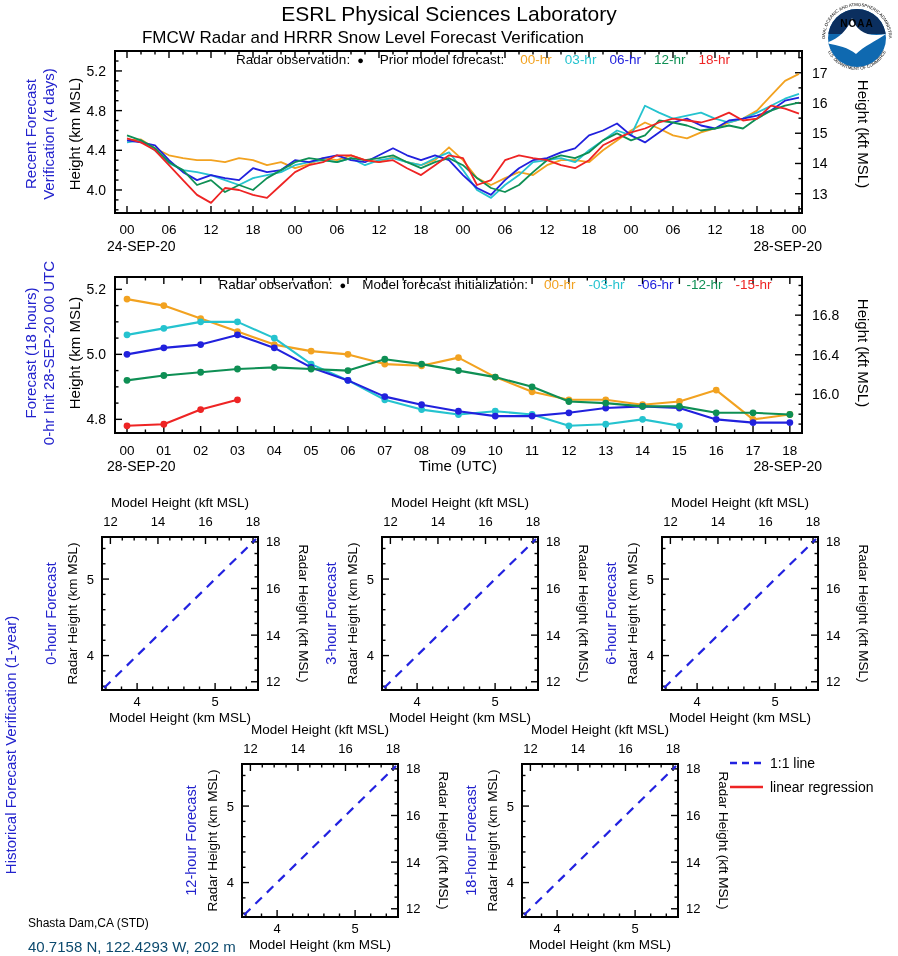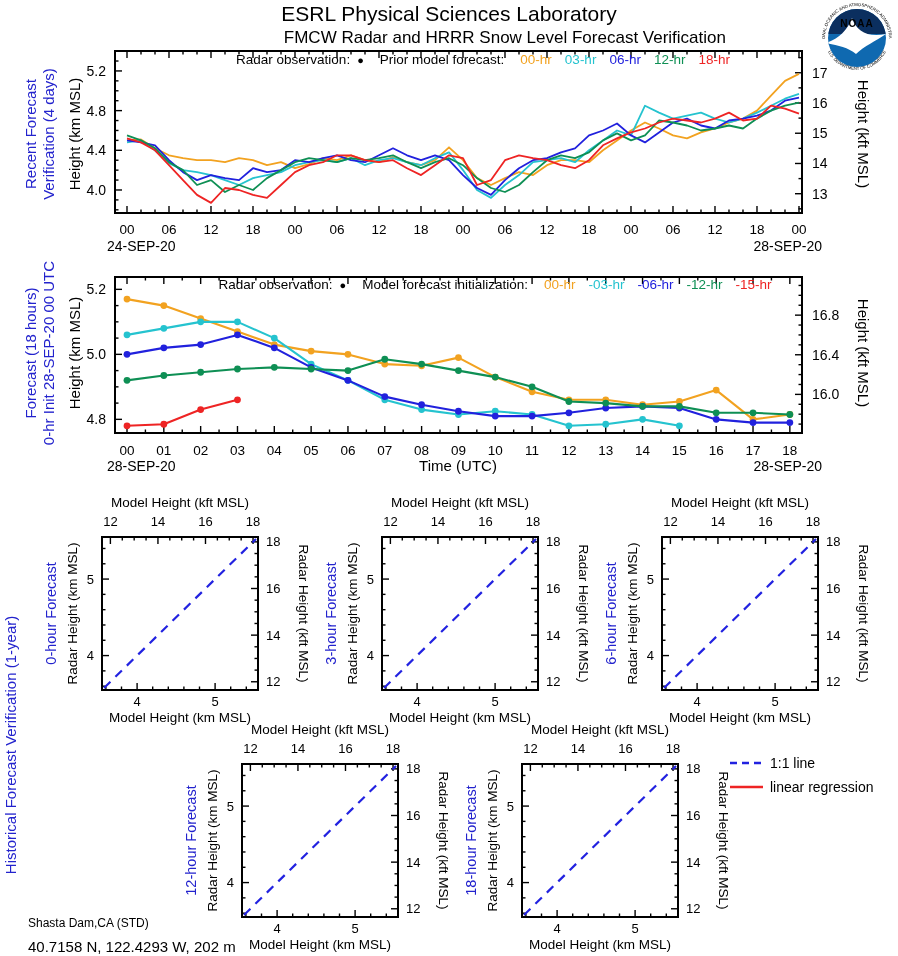--- a/index.html
+++ b/index.html
@@ -1,20 +1,20 @@
 <!DOCTYPE html>
 <html><head>
 <meta charset="utf-8">
 <style>
   html,body{margin:0;padding:0;background:#fff;}
   body{width:898px;height:956px;position:relative;overflow:hidden;font-family:"Liberation Sans",sans-serif;}
   .page-title{position:absolute;top:2px;left:0;width:898px;text-align:center;font-size:21px;color:#000;}
-  .page-subtitle{position:absolute;top:28px;left:0;width:726px;text-align:right;font-size:17px;color:#000;}
+  .page-subtitle{position:absolute;top:28px;left:0;width:726px;text-align:center;font-size:17px;color:#000;}
   .station-name{position:absolute;left:28px;top:916px;font-size:12px;color:#000;}
-  .station-coords{position:absolute;left:28px;top:938px;font-size:15px;color:#000000;}
+  .station-coords{position:absolute;left:28px;top:938px;font-size:15px;color:#0c4a6e;}
   #plots{position:absolute;left:0;top:0;}
   #noaa{position:absolute;left:820px;top:1px;}
   svg{font-family:"Liberation Sans",sans-serif;}
   text{fill:#000;font-size:13.5px;}
   .fs14{font-size:14px}.fs15{font-size:15px}.fs13{font-size:13px}
   .blue{fill:#2323cd}
 </style>
 </head>
 <body>
 

